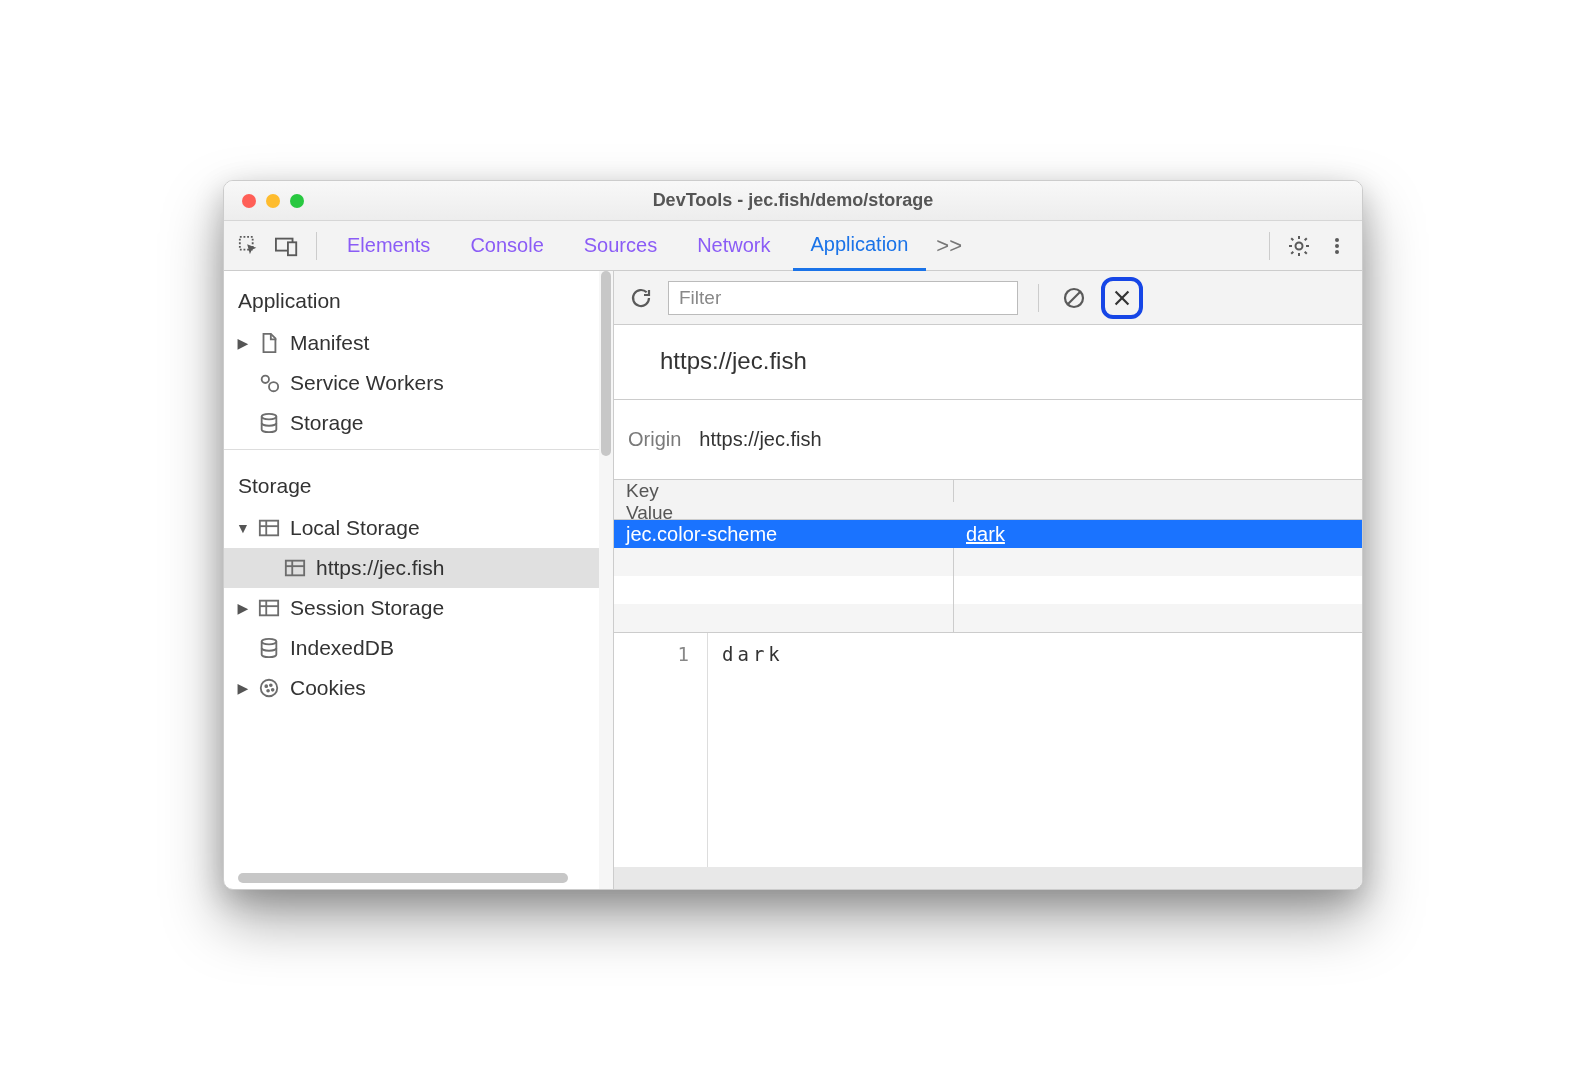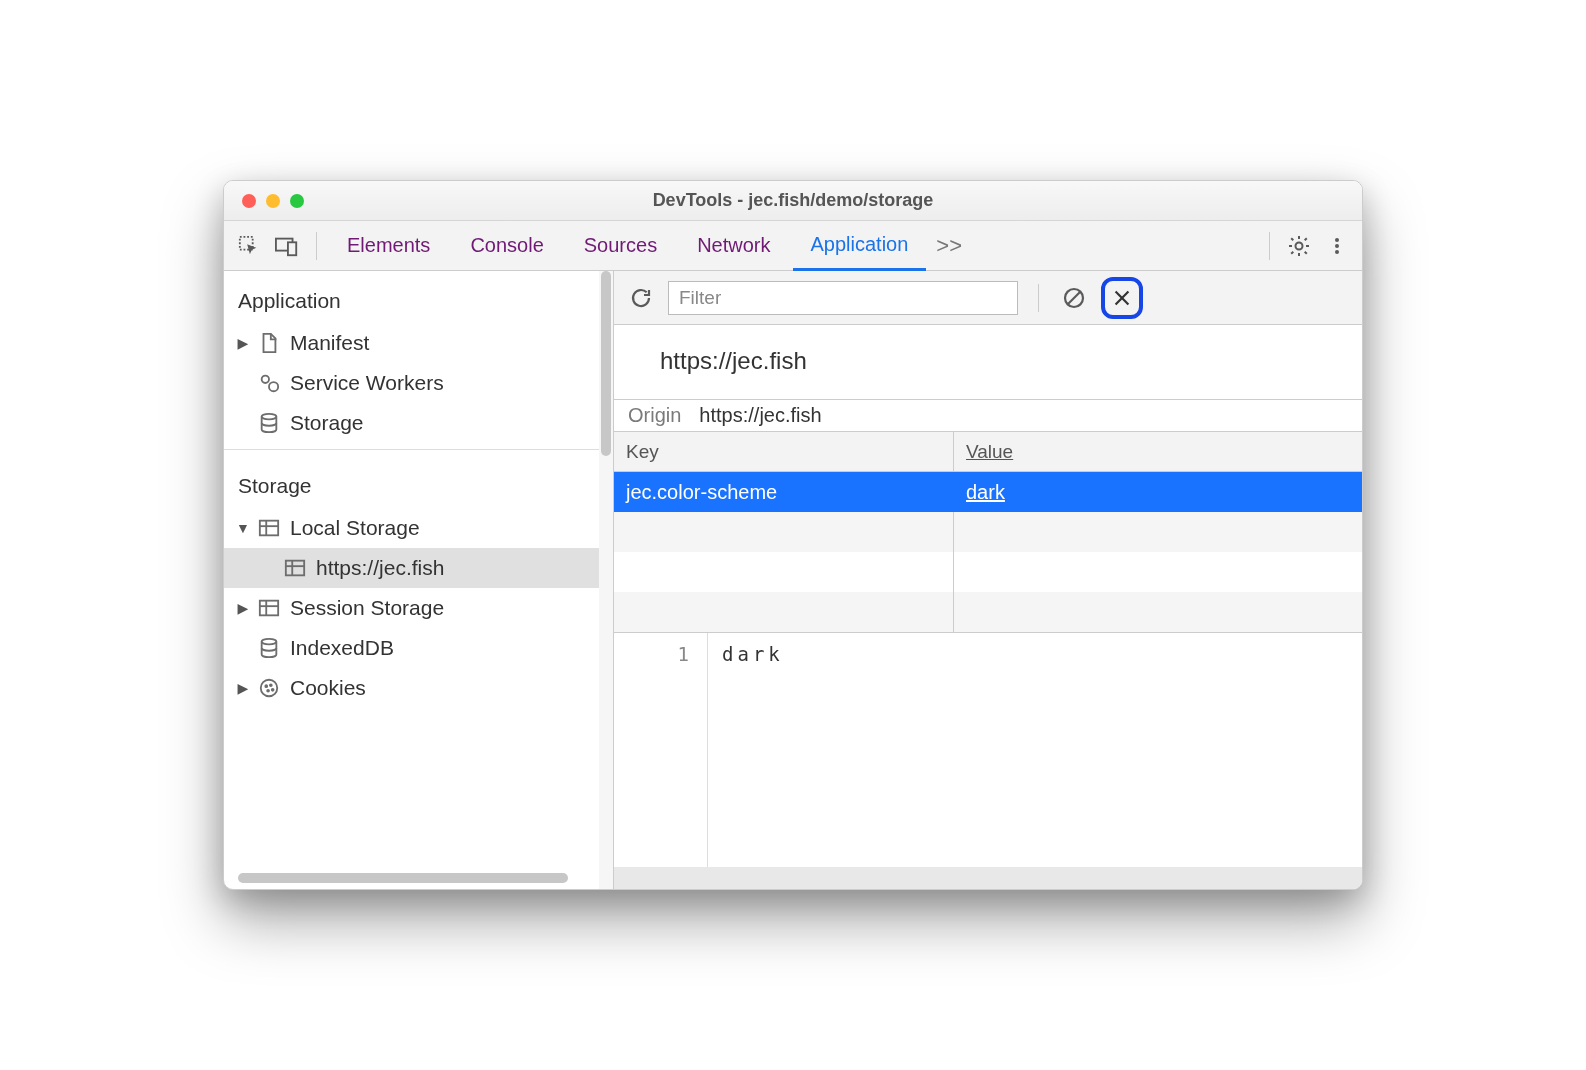--- a/index.html
+++ b/index.html
@@ -57,21 +57,21 @@
   }
   .tabbar .iconbtn {
     width:34px; height:34px; display:flex; align-items:center; justify-content:center;
     color:#5a5a5a; cursor:pointer;
   }
   .vdiv { width:1px; height:28px; background:#ccc; margin:0 8px; }
   .tab {
     padding:0 18px;
     height:50px;
     display:flex; align-items:center;
-    font-size:20px; color:#701a75; cursor:pointer;
+    font-size:20px; color:#8b5cf6; cursor:pointer;
   }
   .tab.active { color:#1a73e8; border-bottom:3px solid #1a73e8; font-weight:500;}
   .spacer { flex:1; }
   
   .body {
     flex:1; display:flex; min-height:0;
   }
   
   .sidebar-wrap {
     width:390px;
@@ -132,41 +132,41 @@
     display:flex; align-items:center; justify-content:center;
   }
   .origin-box {
     border-bottom:1px solid #ccc;
   }
   .origin-title {
     font-size:24px; color:#333; padding:22px 40px 24px 46px;
   }
   .origin-row {
     display:flex; align-items:center; gap:18px;
-    padding:4px 14px; border-top:1px solid #ccc;
+    padding:28px 14px; border-top:1px solid #ccc;
     font-size:20px;
   }
   .origin-row .label { color:#7a7a7a; }
   .origin-row .value { color:#333; }
   .kv-table {
     border-bottom:1px solid #ccc;
     flex-shrink:0;
   }
   .kv-head {
     display:flex; height:40px;
     background:#f3f3f3;
     border-bottom:1px solid #ccc;
-    font-size:19px; color:#555;
+    font-size:19px; color:#555;flex-direction:column;
   }
   .kv-head .col, .kv-row .col {
     display:flex; align-items:center; padding:0 12px;
   }
   .col.key { width:340px; border-right:1px solid #ccc; }
   .col.value { flex:1;text-decoration:underline; }
-  .kv-body .kv-row { display:flex; height:40px; font-size:20px; }
+  .kv-body .kv-row { display:flex; height:28px; font-size:20px; }
   .kv-body .kv-row:nth-child(even) .col{ background:#f5f5f5; }
   .kv-row.selected .col {
     background:#1a73ff !important; color:#fff;
   }
   .kv-row .col.key{border-right:1px solid #ccc;}
   .kv-row.selected .col.key{border-right-color:#1a73ff;}
   .preview {
     flex:1; display:flex; background:#fff; border-top:0;
     font-family: "Menlo","Consolas",monospace; font-size:19px; color:#333;
   }

